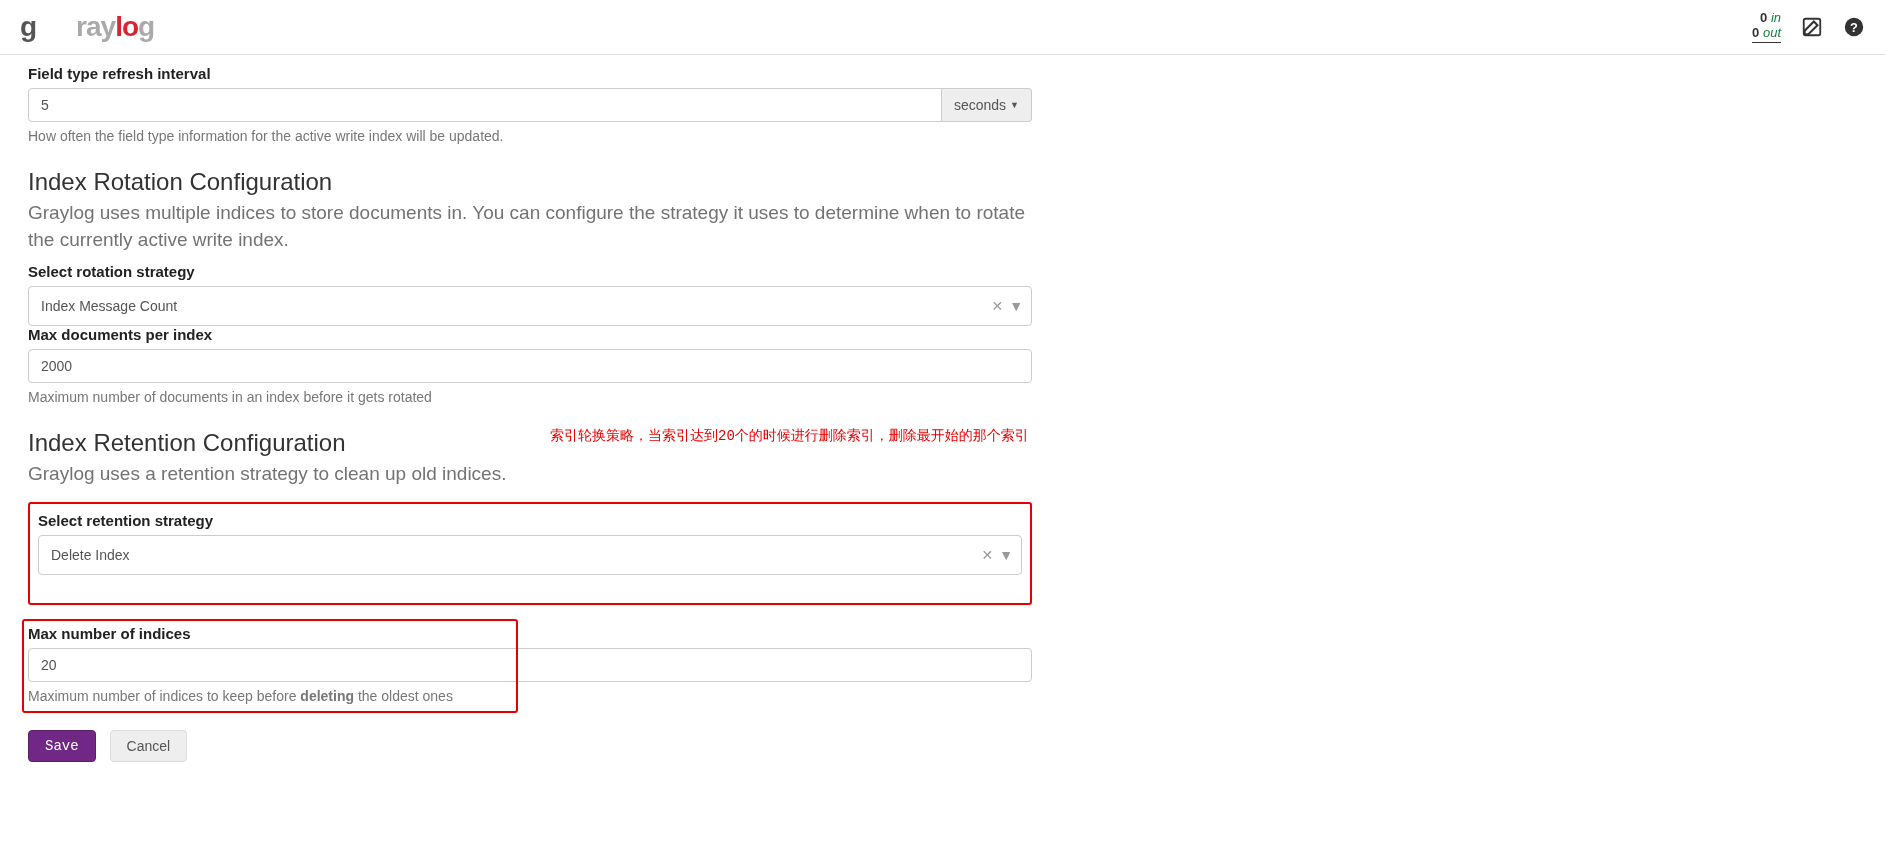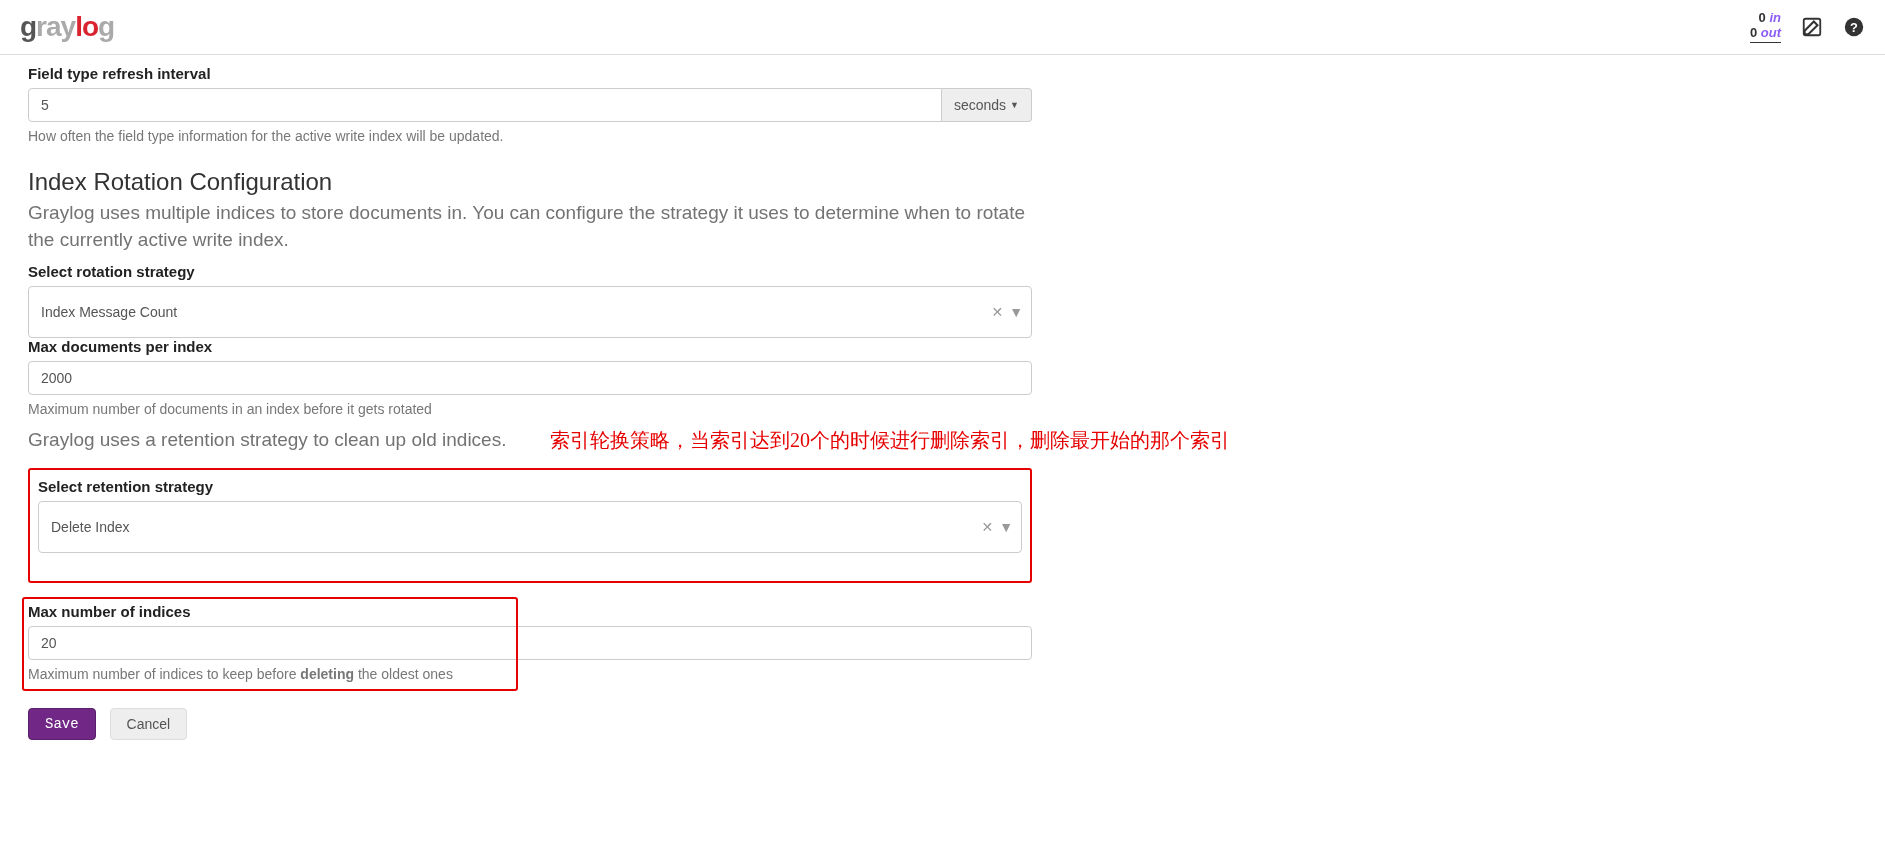--- a/index.html
+++ b/index.html
@@ -1,52 +1,52 @@
 <!DOCTYPE html>
 <html><head>
 <meta charset="utf-8">
 <style>
   * { box-sizing: border-box; margin: 0; padding: 0; }
   body { font-family: -apple-system, "Helvetica Neue", Helvetica, Arial, sans-serif; font-size: 14px; color: #333; background: #fff; }
   
   .navbar { display: flex; align-items: center; padding: 0 20px; height: 55px; border-bottom: 1px solid #ddd; }
   .logo { display: flex; align-items: center; font-size: 28px; font-weight: 700; margin-right: 30px; letter-spacing: -1px; }
   .logo .g1 { color: #555; }
-  .logo .ray { color: #aaa; }
+  .logo .ray { color: #aaa; padding-left: 40px; }
   .logo .lo { color: #d9232e; }
   .logo .g2 { color: #aaa; }
   .nav-links { display: flex; align-items: center; gap: 30px; }
   .nav-link { color: #555; text-decoration: none; font-size: 15px; cursor: pointer; }
   .nav-link .caret { font-size: 10px; margin-left: 2px; }
   .badge-red { background: #ad0707; color: #fff; border-radius: 10px; min-width: 20px; height: 20px; display: inline-flex; align-items: center; justify-content: center; font-size: 12px; font-weight: 700; padding: 0 6px; }
   .nav-right { margin-left: auto; display: flex; align-items: center; gap: 20px; }
   .throughput { text-align: right; border-bottom: 1px solid #333; line-height: 1.1; font-size: 13px; padding-bottom: 2px; }
   .throughput .tp-row b { font-weight: 700; }
-  .throughput .tp-row i { font-style: italic; color: #8b5cf6; font-weight: bold; }
+  .throughput .tp-row i { font-style: italic; color: #15803d; }
   .icon-btn { cursor: pointer; color: #333; display: inline-flex; }
   
   .content { padding: 10px 28px 40px; max-width: 1060px; position: relative; }
   .form-label { font-weight: 700; font-size: 15px; margin-bottom: 6px; display: block; color: #222; }
   .input-group { display: flex; width: 100%; }
   .form-control { width: 100%; height: 34px; border: 1px solid #ccc; border-radius: 4px; padding: 6px 12px; font-size: 14px; color: #555; background: #fff; }
   .input-group .form-control { border-top-right-radius: 0; border-bottom-right-radius: 0; }
   .input-addon { background: #eee; border: 1px solid #ccc; border-left: none; border-radius: 0 4px 4px 0; padding: 6px 12px; font-size: 14px; color: #555; display: flex; align-items: center; cursor: pointer; }
   .input-addon .caret { font-size: 9px; margin-left: 4px; }
   .help-block { color: #777; font-size: 14px; margin-top: 6px; margin-bottom: 10px; }
   h2.section { font-size: 24px; font-weight: 400; color: #333; margin-top: 24px; margin-bottom: 4px; }
   .section-desc { color: #737373; font-size: 19px; margin-bottom: 10px; max-width: 1010px; line-height: 1.4; }
   
-  .select-box { position: relative; width: 100%; height: 52px; border: 1px solid #ccc; border-radius: 4px; background: #fff; display: flex; align-items: center; padding: 0 12px; cursor: pointer; }
+  .select-box { position: relative; width: 100%; height: 40px; border: 1px solid #ccc; border-radius: 4px; background: #fff; display: flex; align-items: center; padding: 0 12px; cursor: pointer; }
   .select-box .value { color: #555; font-size: 14px; }
   .select-box .sel-ctrls { position: absolute; right: 8px; display: flex; align-items: center; gap: 6px; color: #999; }
   .select-box .sel-ctrls span { cursor: pointer; }
   
   .annot-box { border: 2px solid #e60000; border-radius: 3px; padding: 6px 8px 28px; margin-top: 14px; }
   .annot-box .form-label { margin-top: 2px; }
-  .annot-text { position: absolute; color: #e60000; font-size: 20px; white-space: nowrap; font-family: Liberation Serif, serif; }
+  .annot-text { position: absolute; color: #e60000; font-size: 14px; white-space: nowrap; font-family: Liberation Mono, monospace; }
   .max-indices-wrap { position: relative; margin-top: 20px; }
   .max-indices-box { border: 2px solid #e60000; border-radius: 3px; position: absolute; left: -6px; top: -6px; width: 496px; height: 94px; pointer-events: none; }
   
   .btn-row { margin-top: 26px; display: flex; gap: 14px; }
   .btn { border-radius: 4px; padding: 7px 16px; font-size: 14px; cursor: pointer; border: 1px solid transparent; }
   .btn-primary { background: #702785; color: #fff; border-color: #5a1f6b; font-family: Liberation Mono, monospace; }
   .btn-default { background: #eee; color: #555; border-color: #ddd; }
 </style>
 </head>
 <body>
@@ -100,20 +100,21 @@
     <div class="sel-ctrls">
       <span>✕</span>
       <span>▼</span>
     </div>
   </div>
 
   <label class="form-label">Max documents per index</label>
   <input class="form-control" value="2000" style="">
   <div class="help-block">Maximum number of documents in an index before it gets rotated</div>
 
+  <h2 class="section">Index Retention Configuration</h2>
   <div class="section-desc">Graylog uses a retention strategy to clean up old indices.</div>
 
   <div class="annot-text" style="left:550px; top:372px;">索引轮换策略，当索引达到20个的时候进行删除索引，删除最开始的那个索引</div>
 
   <div class="annot-box">
     <label class="form-label">Select retention strategy</label>
     <div class="select-box">
       <span class="value">Delete Index</span>
       <div class="sel-ctrls">
         <span>✕</span>

